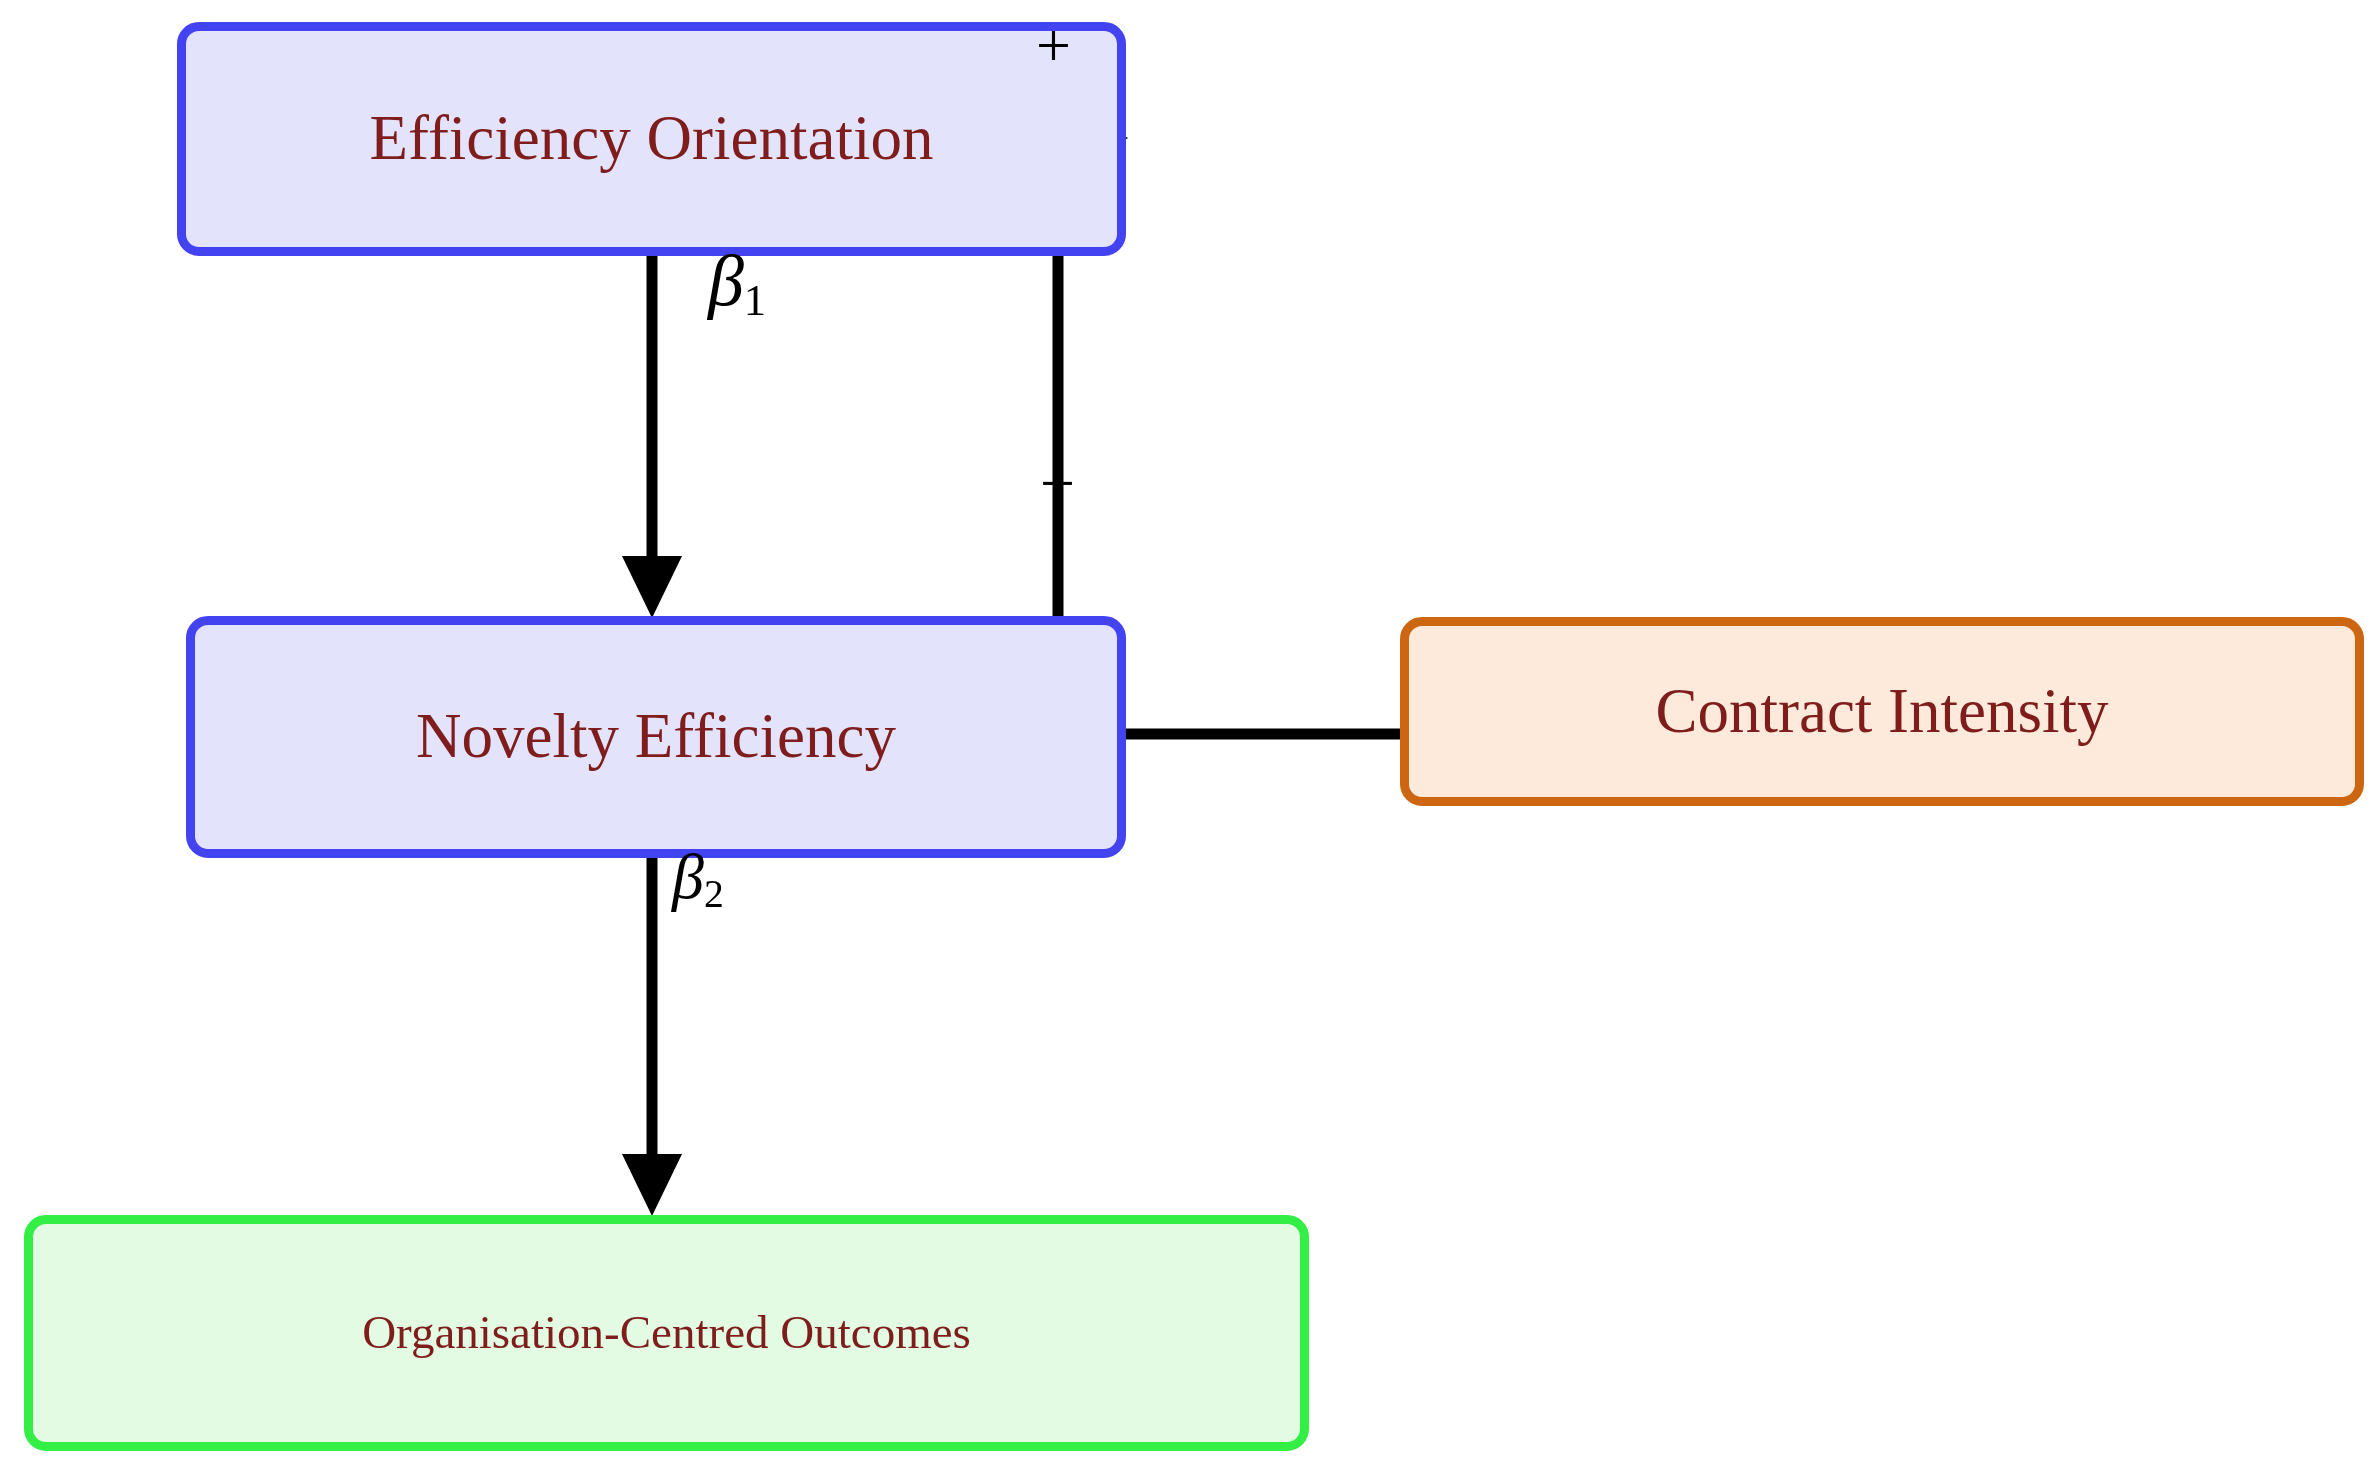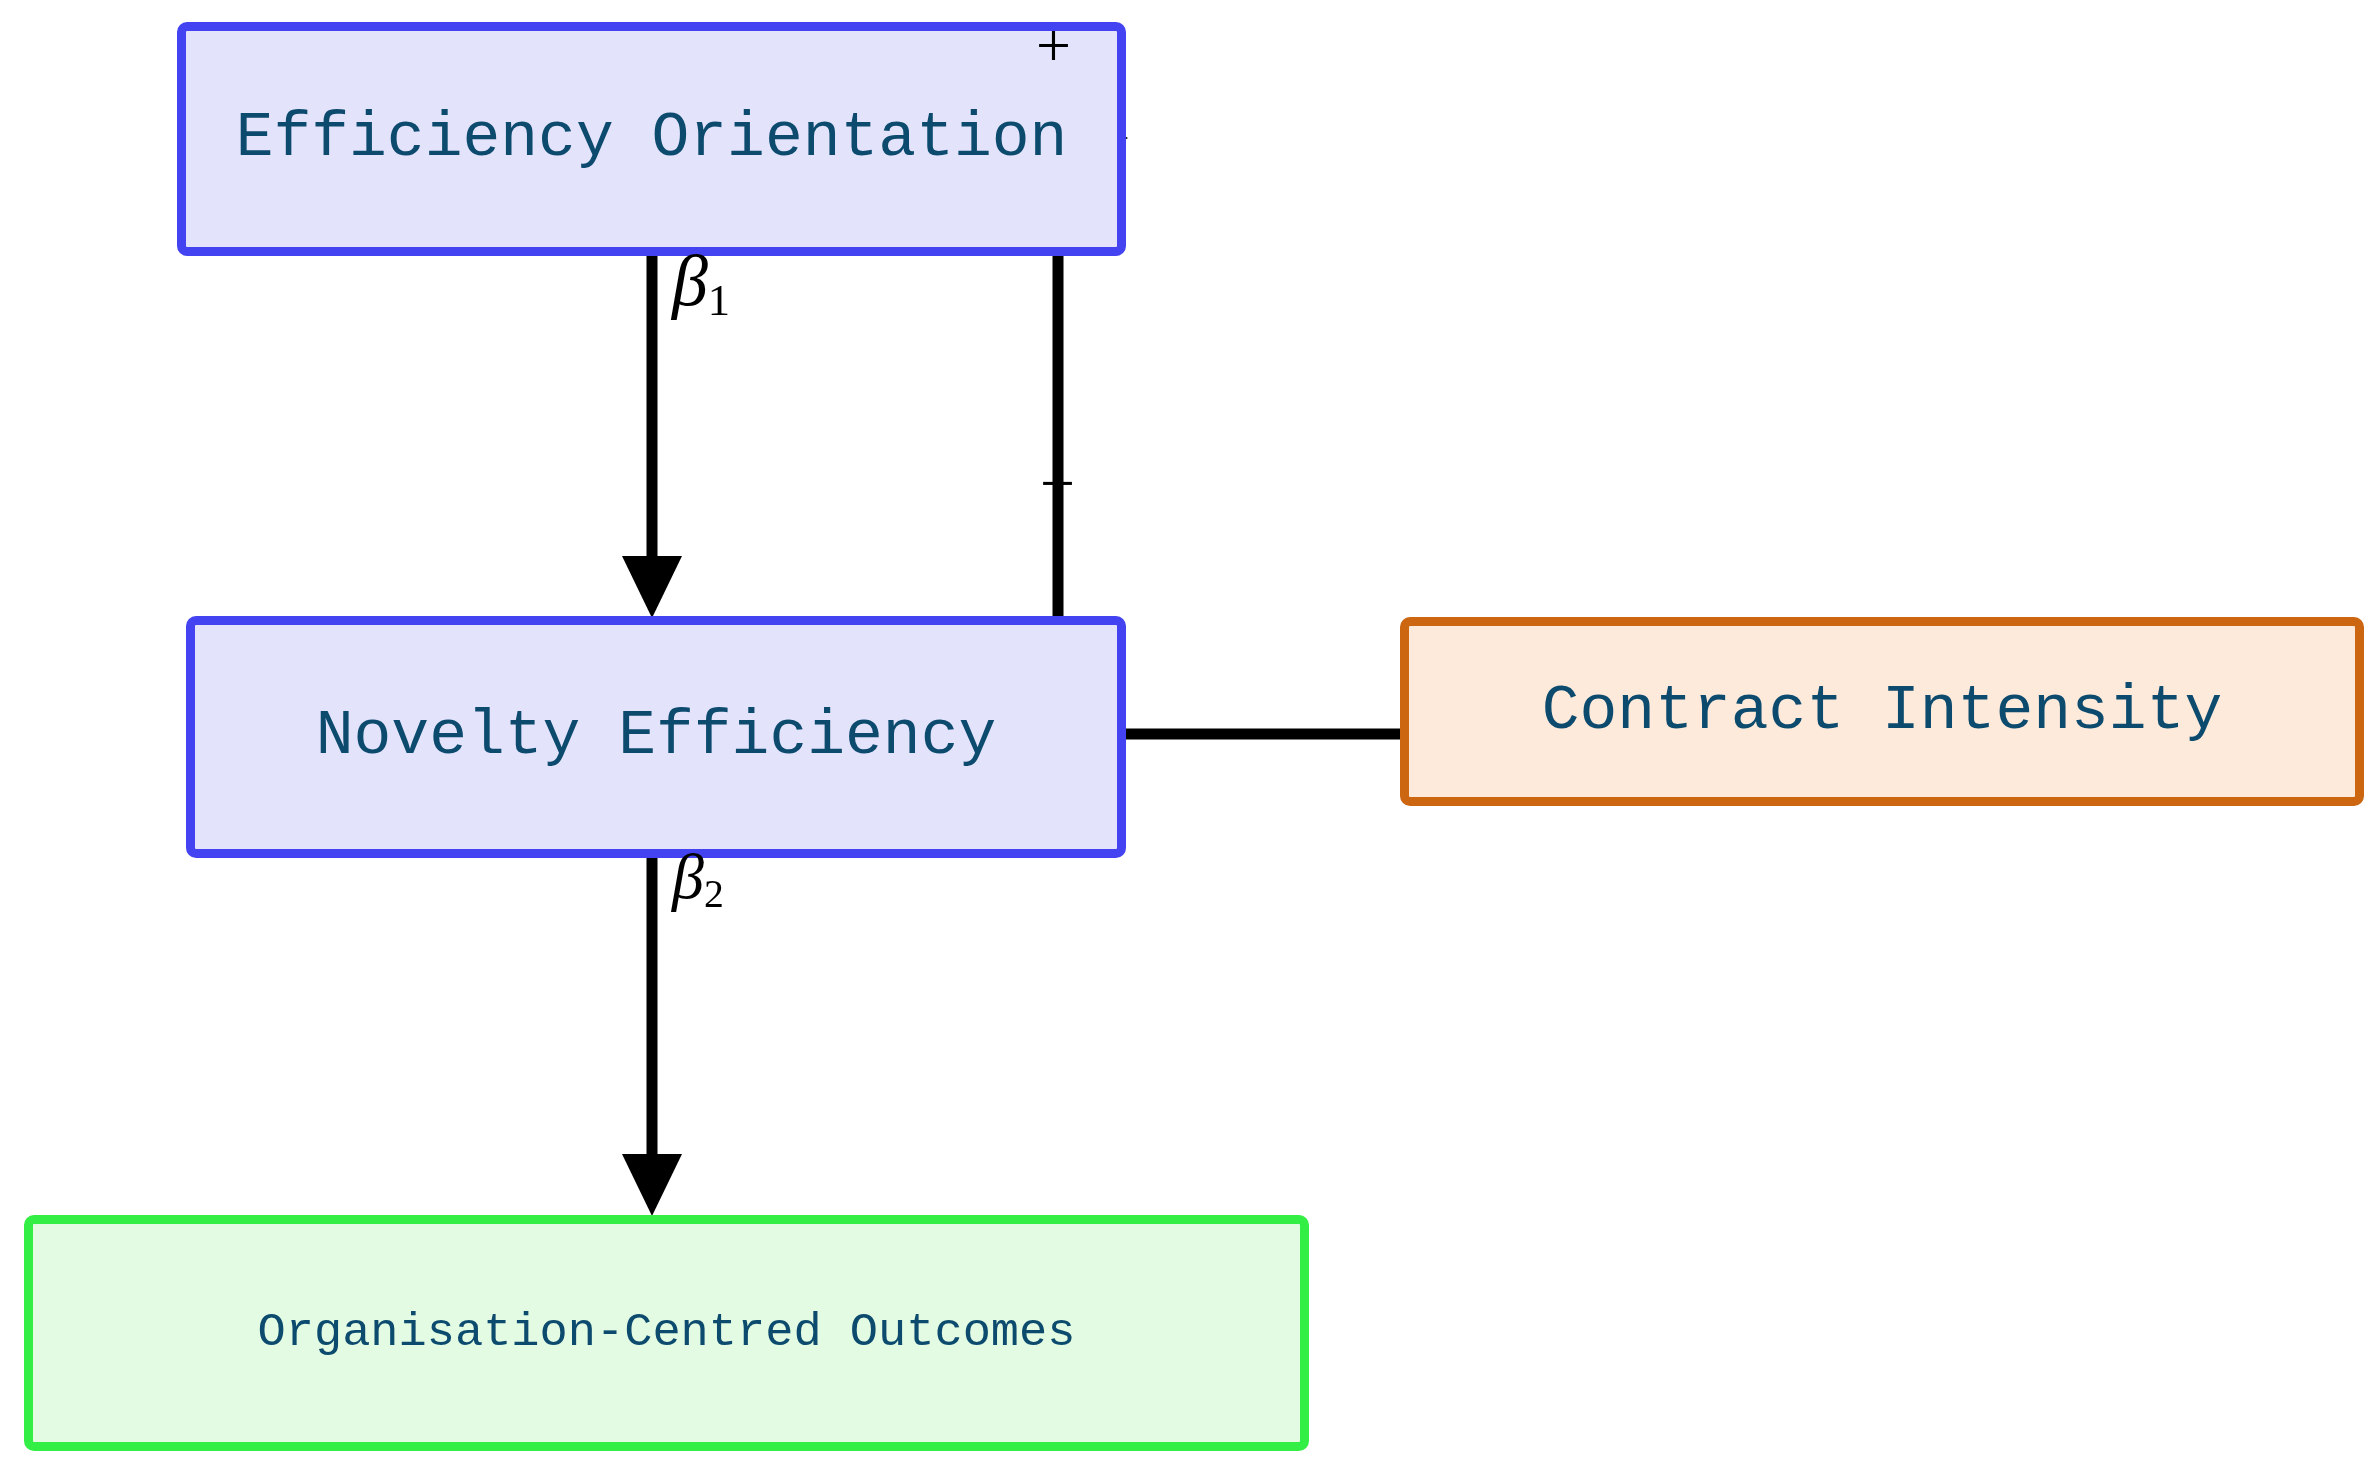--- a/index.html
+++ b/index.html
@@ -15,26 +15,25 @@
     font-family: "Liberation Serif", "DejaVu Serif", serif;
     overflow: hidden;
   }
   .node {
     position: absolute;
     box-sizing: border-box;
     display: flex;
     align-items: center;
     justify-content: center;
     border-style: solid;
-    border-radius: 10px;
+    border-radius: 22px;
     text-align: center;
     line-height: 1.1;
-    color: #0c4a6e;
+    color: #7f1d1d;
     white-space: nowrap;
-    font-family: Liberation Mono, monospace;
   }
   .node-label {
     display: block;
   }
 
   
   #node-efficiency {
     left: 177px;
     top: 22px;
     width: 949px;
@@ -93,21 +92,21 @@
 
   
   .edge-label {
     position: absolute;
     color: #000000;
     font-family: "Liberation Serif", "DejaVu Serif", serif;
     font-style: italic;
     white-space: nowrap;
     line-height: 1;
   }
-  #label-beta1 { left: 672px; top: 245px; font-size: 72px; }
+  #label-beta1 { left: 708px; top: 245px; font-size: 72px; }
   #label-beta2 { left: 672px; top: 845px; font-size: 64px; }
   .edge-label sub {
     font-style: normal;
     font-size: 0.62em;
     vertical-align: -0.22em;
   }
 
   .sign-label {
     position: absolute;
     color: #000000;

